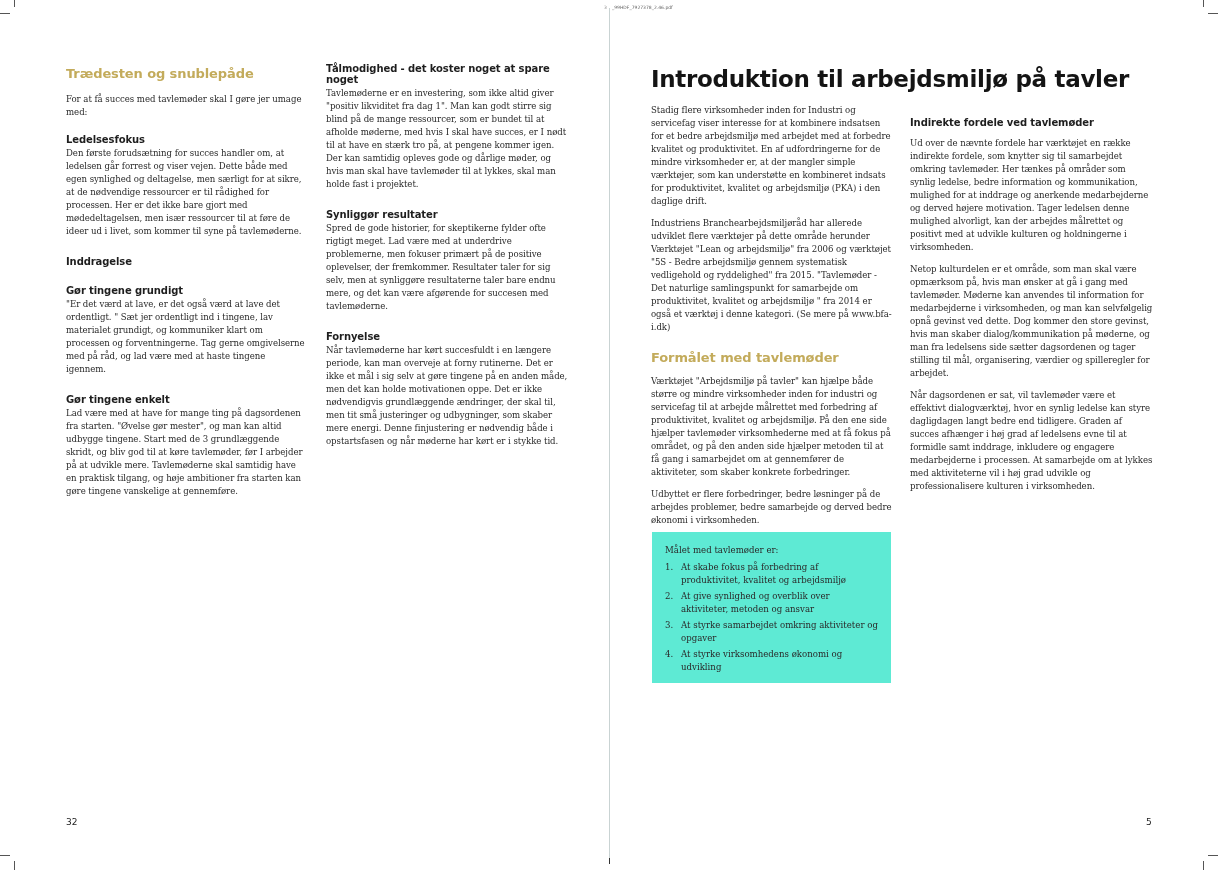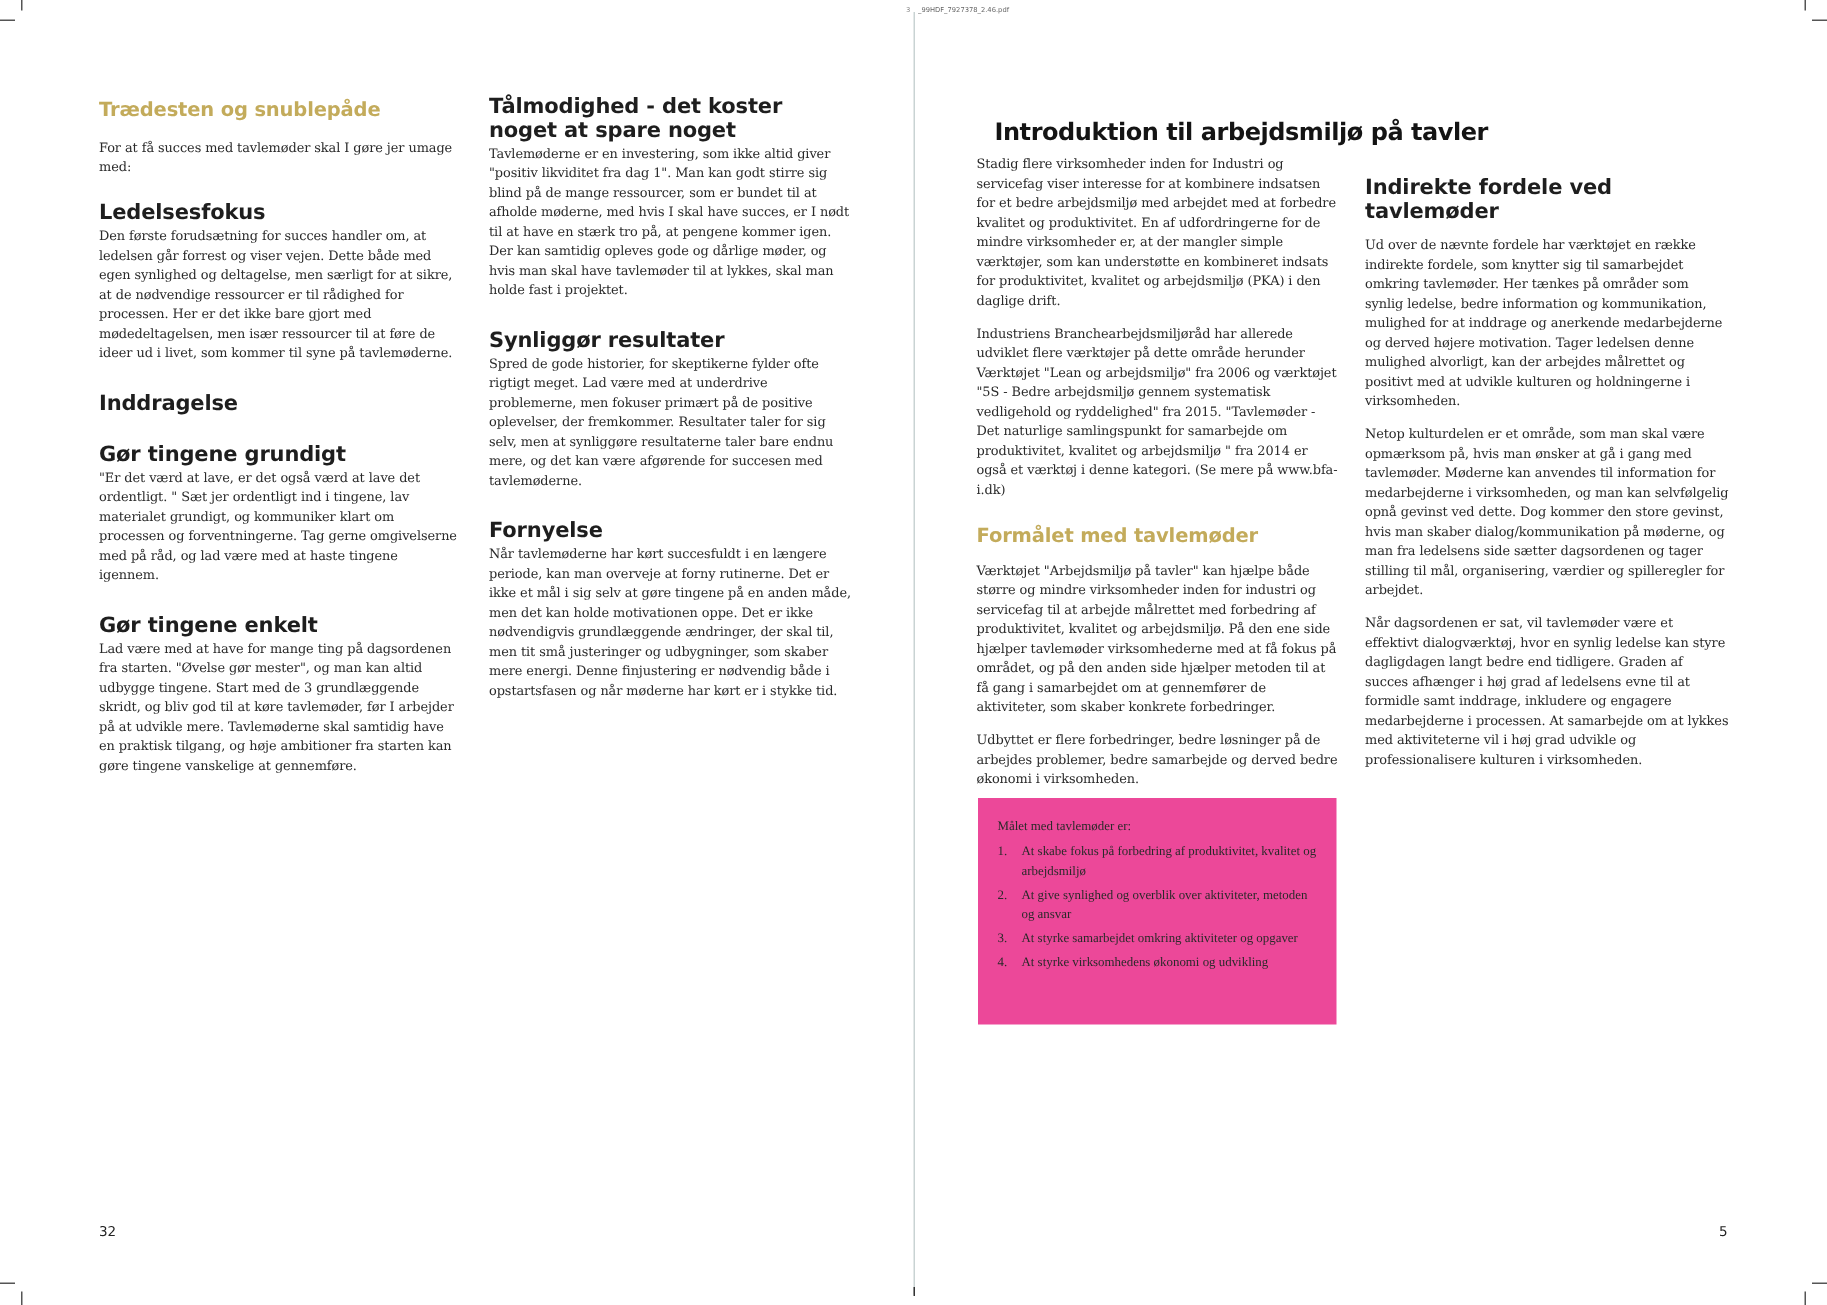--- a/index.html
+++ b/index.html
@@ -8,39 +8,39 @@
     background: #ffffff; color: #2a2a2a;
     font-family: "DejaVu Serif", serif;
   }
   .page { position: absolute; top: 0; height: 692px; }
   #page-left { left: 0; width: 609px; }
   .divider { position: absolute; left: 609px; top: 8px; width: 1px; height: 855px; background: #c9d3d3; }
   .divider-end { position: absolute; left: 609px; top: 858px; width: 1px; height: 6px; background: #333; }
   .col { position: absolute; }
   .body-text { font-size: 8.6px; line-height: 13px; margin: 0; letter-spacing: -0.05px; }
   .subhead {
-    font-family: "DejaVu Sans", sans-serif; font-weight: bold; font-size: 14px;
+    font-family: "DejaVu Sans", sans-serif; font-weight: bold; font-size: 10px;
     margin: 0 0 2px 0; color: #1e1e1e; letter-spacing: -0.1px;
   }
   .section-title {
     font-family: "DejaVu Sans", sans-serif; font-weight: bold; color: #c3ab5b;
     font-size: 13px; margin: 0; letter-spacing: -0.1px;
   }
   .main-title {
     font-family: "DejaVu Sans", sans-serif; font-weight: bold; color: #141414;
-    font-size: 16px; margin: 12px; letter-spacing: -0.3px;
+    font-size: 23px; margin: 0; letter-spacing: -0.3px;
   }
   .block { margin-bottom: 14px; }
   .page-number { position: absolute; top: 817px; font-size: 9px; font-family: "DejaVu Sans", sans-serif; color: #222; }
   .file-label { position: absolute; top: 5px; left: 612px; font-size: 4.5px; font-family: "DejaVu Sans", sans-serif; color: #666; }
   .file-mark { position: absolute; top: 5px; left: 604px; font-size: 4.5px; color: #888; font-family: "DejaVu Sans", sans-serif; }
   .crop { position: absolute; background: #555; }
   .goal-box {
     position: absolute; left: 652px; top: 532px; width: 239px; height: 151px;
-    background: #ec4899; box-sizing: border-box; padding: 12px 12px 0 13px; font-family: Liberation Serif, serif;
+    background: #5eead4; box-sizing: border-box; padding: 12px 12px 0 13px;
   }
   .goal-box p { margin: 0 0 4px 0; font-size: 8.6px; line-height: 13px; }
   .goal-box ol { margin: 0; padding: 0; list-style: none; }
   .goal-box li { position: relative; padding-left: 16px; font-size: 8.6px; line-height: 13px; margin-bottom: 3px; }
   .goal-box li .num { position: absolute; left: 0; top: 0; }
 </style>
 </head>
 <body>
 
 <div class="crop" style="left:0;top:13px;width:10px;height:1px;"></div>

